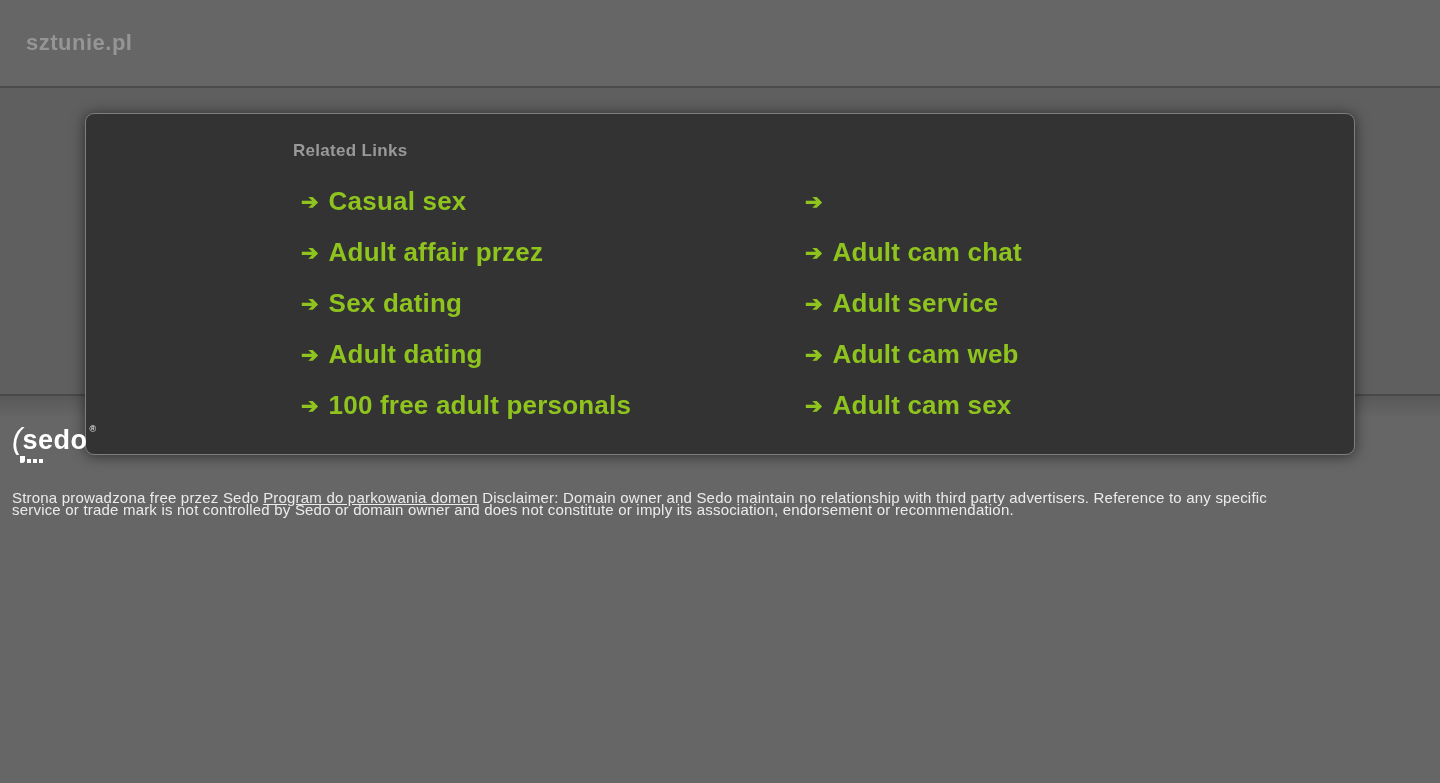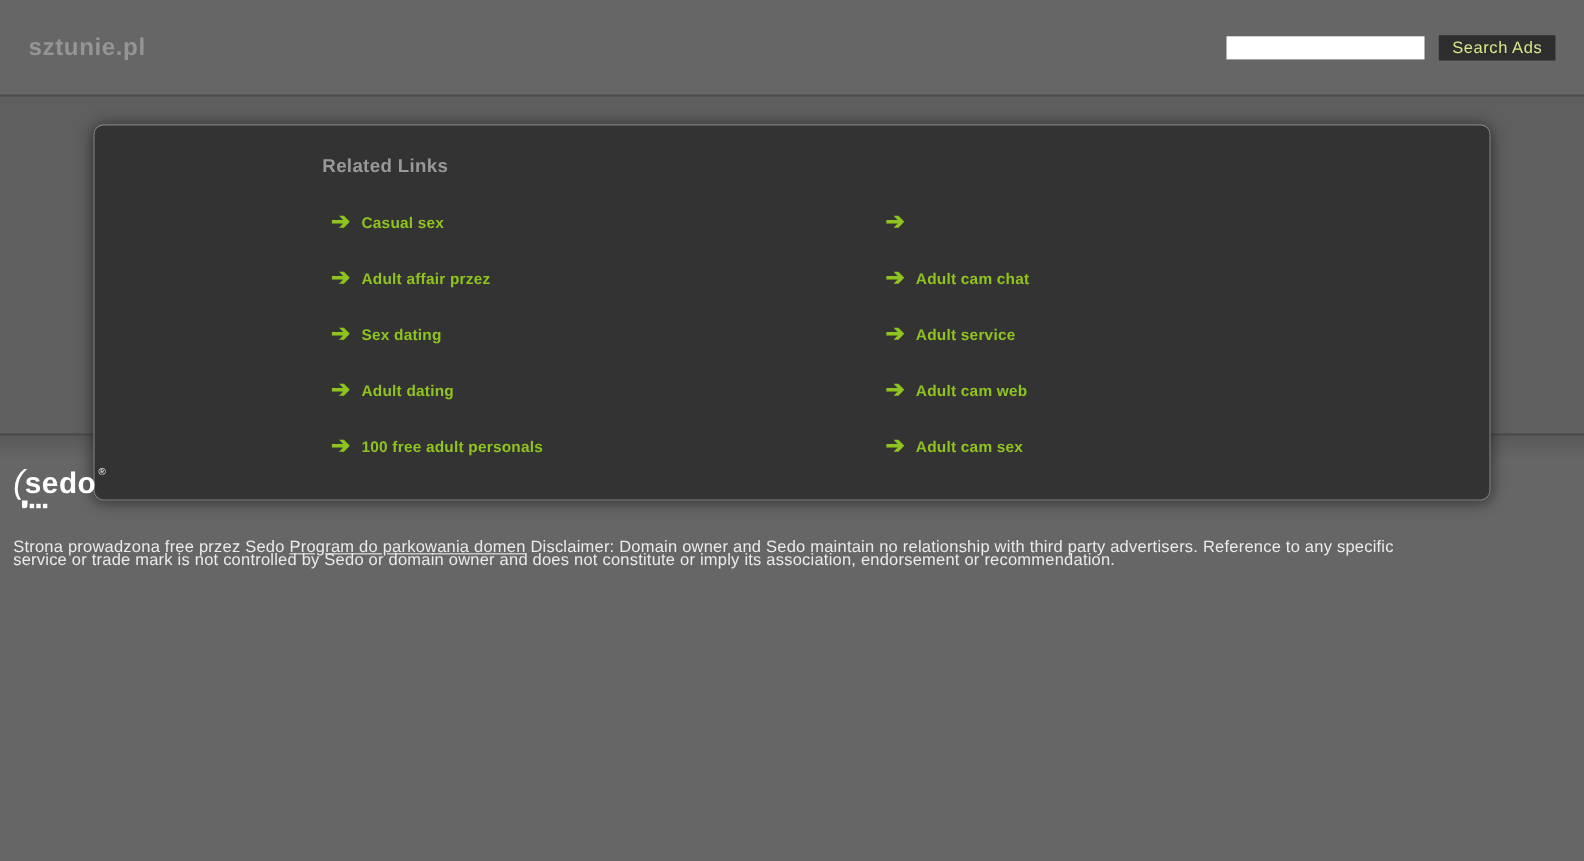--- a/index.html
+++ b/index.html
@@ -89,21 +89,21 @@
   }
   .arrow-icon {
     color: #8fc41f;
     font-size: 21px;
     font-weight: bold;
     margin-right: 10px;
     line-height: 1;
   }
   .link {
     color: #8fc41f;
-    font-size: 14px;
+    font-size: 26px;
     font-weight: bold;
     text-decoration: none;
     cursor: pointer;
     letter-spacing: 0.2px;
   }
 
   
   .footer {
     height: 303px;
     border-top: 2px solid #494949;
@@ -158,24 +158,20 @@
     color: #ebebeb;
     text-decoration: underline;
     cursor: pointer;
   }
 </style>
 </head>
 <body>
 
 <div class="header">
   <div class="domain-title">sztunie.pl</div>
-  <div class="search-area">
-    <input class="search-input" type="text" value="" style="">
-    <button class="search-button">Search Ads</button>
-  </div>
 </div>
 
 <div class="content-band">
   <div class="related-box">
     <h2 class="related-heading">Related Links</h2>
     <ul class="links">
       <li>
         <span class="arrow-icon">➔</span>
         <a class="link">Casual sex</a>
       </li>

